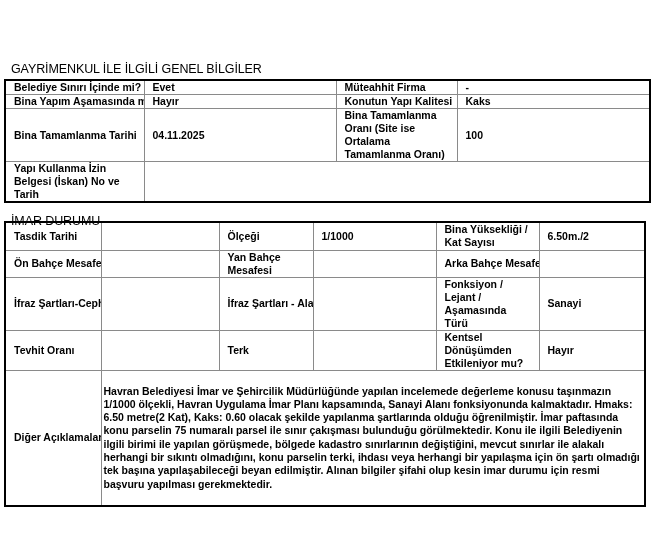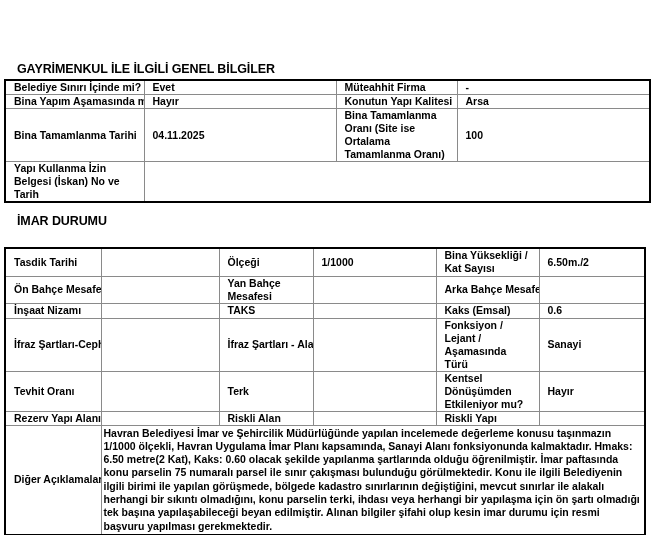--- a/index.html
+++ b/index.html
@@ -1,36 +1,36 @@
 <!DOCTYPE html>
 <html><head>
 <meta charset="utf-8">
 <style>
   * { box-sizing: border-box; margin: 0; padding: 0; }
   html, body { width: 660px; height: 535px; background: #ffffff; overflow: hidden; }
   body { position: relative; font-family: "Liberation Sans", sans-serif; color: #000; }
   .title {
-    position: absolute; left: 17px; font-weight: bold; font-size: 12.5px; letter-spacing: -0.1px;
+    position: absolute; left: 11px; font-weight: normal; font-size: 12.5px; letter-spacing: -0.1px;
   }
   #t1-title { top: 62px; }
   #t2-title { top: 214px; }
   table {
     position: absolute; border-collapse: collapse; table-layout: fixed;
     border: 2px solid #000;
   }
   td {
     border: 1px solid #8a8a8a;
     font-size: 10.5px; font-weight: bold; line-height: 13px;
     padding: 0 8px; vertical-align: middle; overflow: hidden;
     white-space: nowrap;
   }
   td.wrap { white-space: normal; }
   #table1 { left: 4px; top: 79px; width: 645px; }
-  #table2 { left: 4px; top: 247px; width: 640px; }
-  .para { white-space: normal; vertical-align: top; padding: 1px 2px; line-height: 13.3px; }
+  #table2 { left: 4px; top: 221px; width: 640px; }
+  .para { white-space: normal; vertical-align: top; padding: 14px 2px; line-height: 13.3px; }
 </style>
 </head>
 <body>
 
 <div class="title" id="t1-title">GAYRİMENKUL İLE İLGİLİ GENEL BİLGİLER</div>
 
 <table id="table1">
   <colgroup>
     <col style="width:139px">
       <col style="width:192px">
@@ -41,21 +41,21 @@
       <tr style="height:14px">
     <td>Belediye Sınırı İçinde mi?</td>
     <td>Evet</td>
     <td>Müteahhit Firma</td>
     <td>-</td>
   </tr>
   <tr style="height:14px">
     <td>Bina Yapım Aşamasında mı?</td>
     <td>Hayır</td>
     <td>Konutun Yapı Kalitesi</td>
-    <td>Arsa</td>
+    <td>Kaks</td>
   </tr>
   <tr style="height:42px">
     <td>Bina Tamamlanma Tarihi</td>
     <td>04.11.2025</td>
     <td class="wrap">Bina Tamamlanma Oranı (Site ise Ortalama Tamamlanma Oranı)</td>
     <td>100</td>
   </tr>
   <tr style="height:16px">
     <td class="wrap">Yapı Kullanma İzin Belgesi (İskan) No ve Tarih</td>
     <td colspan="3"></td>
@@ -84,50 +84,34 @@
     <td>6.50m./2</td>
   </tr>
   <tr style="height:27px">
     <td>Ön Bahçe Mesafesi</td>
     <td></td>
     <td class="wrap">Yan Bahçe Mesafesi</td>
     <td></td>
     <td>Arka Bahçe Mesafesi</td>
     <td></td>
   </tr>
-  <tr style="height:15px">
-    <td>İnşaat Nizamı</td>
-    <td></td>
-    <td>TAKS</td>
-    <td></td>
-    <td>Kaks (Emsal)</td>
-    <td>0.6</td>
-  </tr>
   <tr style="height:28px">
     <td>İfraz Şartları-Cephe</td>
     <td></td>
     <td>İfraz Şartları - Alanı</td>
     <td></td>
     <td class="wrap">Fonksiyon / Lejant / Aşamasında Türü</td>
     <td>Sanayi</td>
   </tr>
   <tr style="height:28px">
     <td>Tevhit Oranı</td>
     <td></td>
     <td>Terk</td>
     <td></td>
     <td class="wrap">Kentsel Dönüşümden Etkileniyor mu?</td>
     <td>Hayır</td>
   </tr>
-  <tr style="height:14px">
-    <td>Rezerv Yapı Alanı</td>
-    <td></td>
-    <td>Riskli Alan</td>
-    <td></td>
-    <td>Riskli Yapı</td>
-    <td></td>
-  </tr>
   <tr style="height:94px">
     <td>Diğer Açıklamalar</td>
     <td colspan="5" class="para">Havran Belediyesi İmar ve Şehircilik Müdürlüğünde yapılan incelemede değerleme konusu taşınmazın 1/1000 ölçekli, Havran Uygulama İmar Planı kapsamında, Sanayi Alanı fonksiyonunda kalmaktadır. Hmaks: 6.50 metre(2 Kat), Kaks: 0.60 olacak şekilde yapılanma şartlarında olduğu öğrenilmiştir. İmar paftasında konu parselin 75 numaralı parsel ile sınır çakışması bulunduğu görülmektedir. Konu ile ilgili Belediyenin ilgili birimi ile yapılan görüşmede, bölgede kadastro sınırlarının değiştiğini, mevcut sınırlar ile alakalı herhangi bir sıkıntı olmadığını, konu parselin terki, ihdası veya herhangi bir yapılaşma için ön şartı olmadığı tek başına yapılaşabileceği beyan edilmiştir. Alınan bilgiler şifahi olup kesin imar durumu için resmi başvuru yapılması gerekmektedir.</td>
   </tr>
 </tbody>
   </table>
 
 </body></html>

